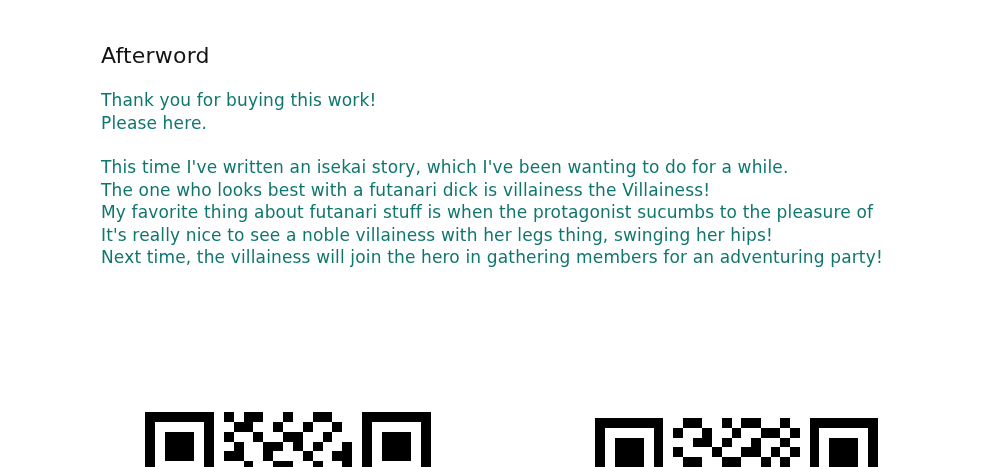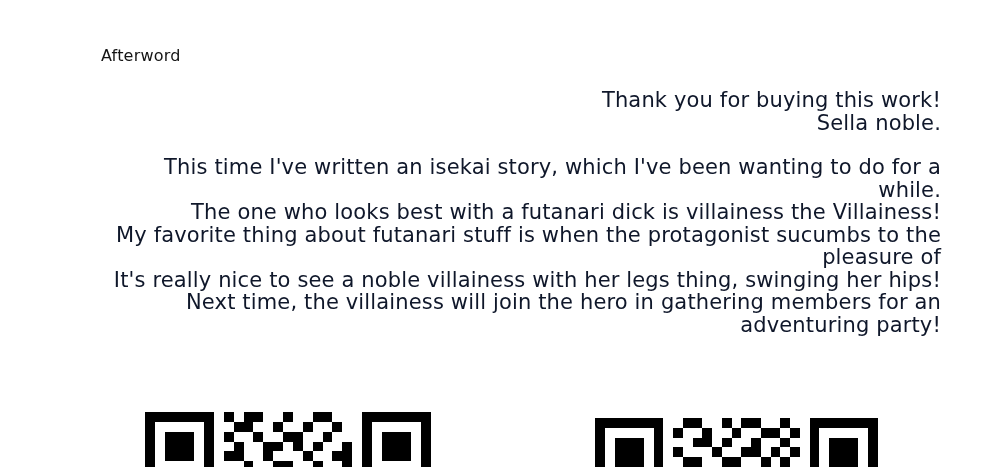--- a/index.html
+++ b/index.html
@@ -20,40 +20,39 @@
     height: 467px;
     background: #ffffff;
   }
   .afterword-block {
     position: absolute;
     left: 101px;
     top: 44px;
     width: 840px;
   }
   .heading {
-    font-size: 16px;
+    font-size: 22px;
     line-height: 23px;
     letter-spacing: 0.2px;
     color: #141414;
     margin: 0 0 22px 0;
     font-weight: 400;
   }
   .para {
     margin: 0 0 22px 0;
   }
   .para:last-child {
     margin-bottom: 0;
   }
   .line {
-    font-size: 21px;
+    font-size: 17px;
     line-height: 22.5px;
     letter-spacing: 0.15px;
-    color: #0f172a;
+    color: #0f766e;
     white-space: pre-wrap;
-    text-align: right;
   }
   .qr-area {
     position: absolute;
     left: 0;
     top: 400px;
     width: 1001px;
     height: 67px;
   }
   .qr {
     position: absolute;
@@ -75,21 +74,21 @@
 <body>
 
 <div class="page">
 
   <div class="afterword-block">
 
     <h1 class="heading">Afterword</h1>
 
     <div class="para">
       <div class="line">Thank you for buying this work!</div>
-      <div class="line">Sella noble.</div>
+      <div class="line">Please here.</div>
     </div>
 
     <div class="para">
       <div class="line">This time I've written an isekai story, which I've been wanting to do for a while.</div>
       <div class="line">The one who looks best with a futanari dick is villainess the Villainess!</div>
       <div class="line">My favorite thing about futanari stuff is when the protagonist sucumbs to the pleasure of</div>
       <div class="line">It's really nice to see a noble villainess with her legs thing, swinging her hips!</div>
       <div class="line">Next time, the villainess will join the hero in gathering members for an adventuring party!</div>
     </div>
 

